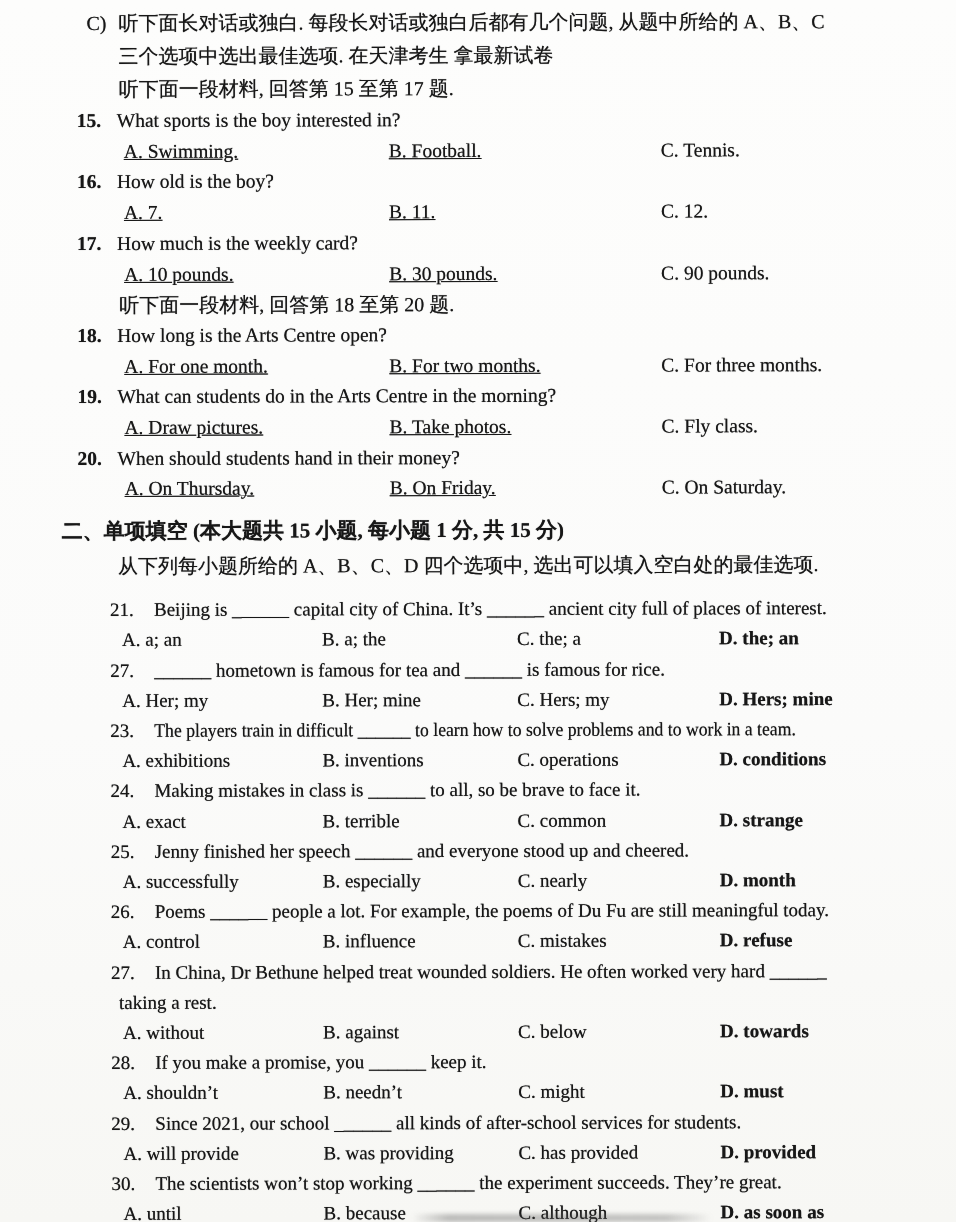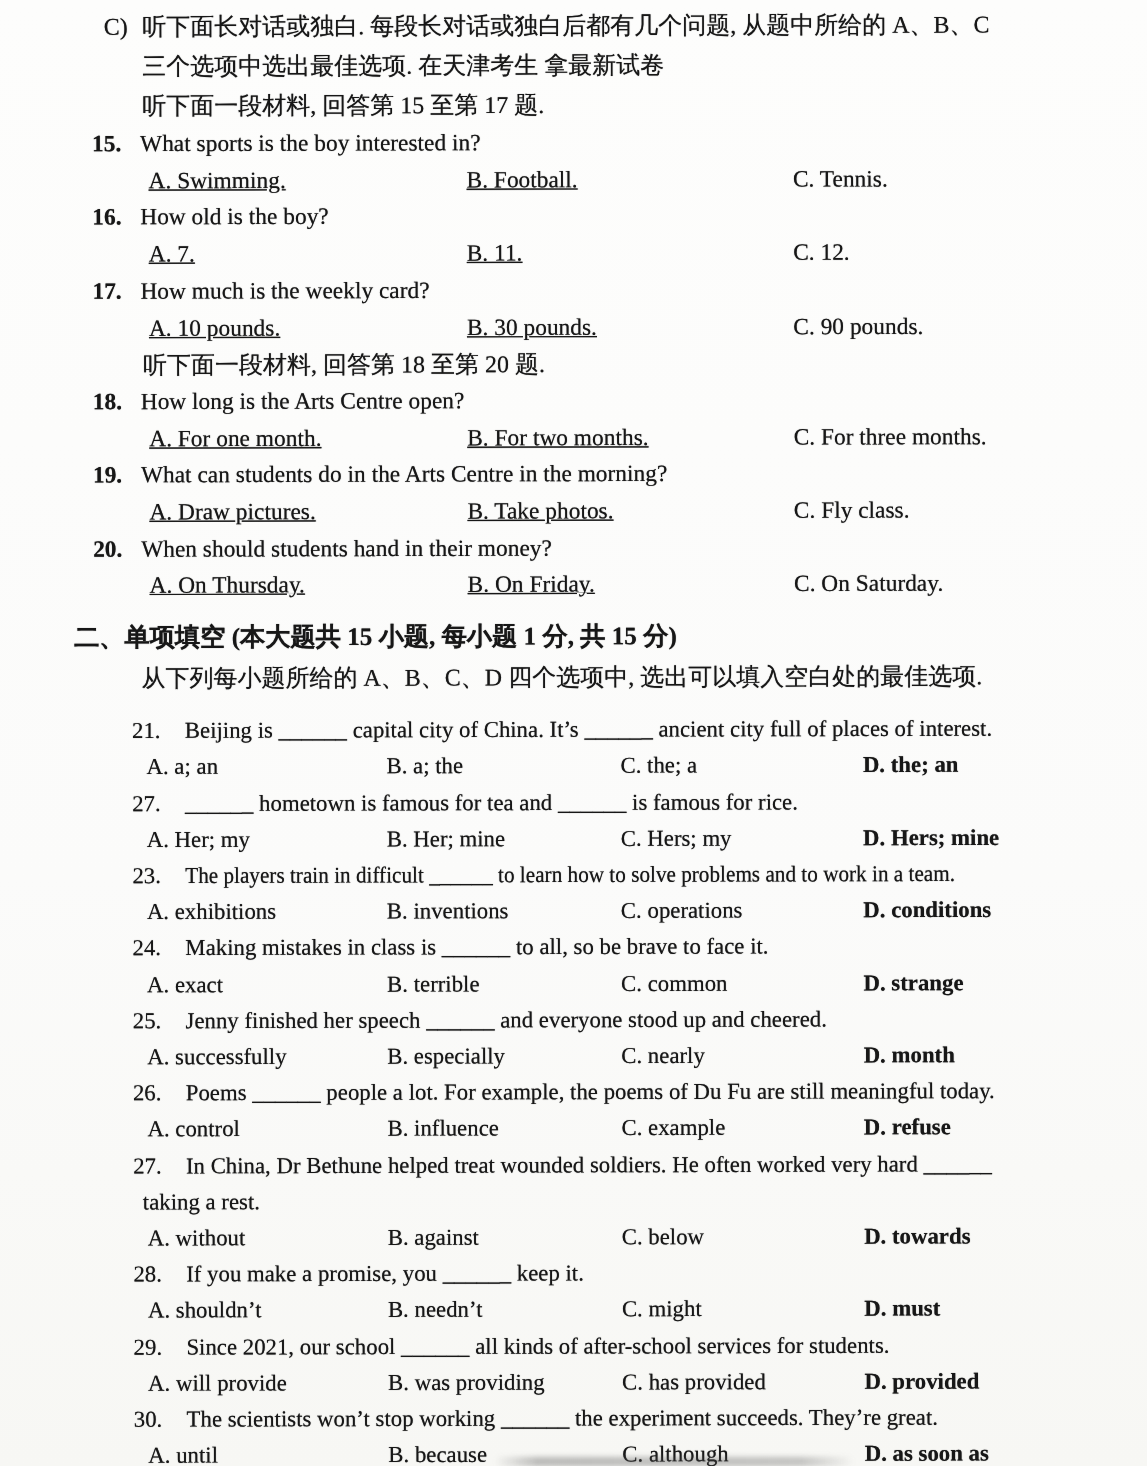--- a/index.html
+++ b/index.html
@@ -227,21 +227,21 @@
       </div>
 
       <div class="mq">
         <div class="q-line line">
           <span class="qnum">26.</span>
           <span class="q-text">Poems ______ people a lot. For example, the poems of Du Fu are still meaningful today.</span>
         </div>
         <div class="opts4 line">
           <span class="c1">A. control</span>
           <span class="c2">B. influence</span>
-          <span class="c3">C. example</span>
+          <span class="c3">C. mistakes</span>
           <span class="c4">D. refuse</span>
         </div>
       </div>
 
       <div class="mq">
         <div class="q-line line">
           <span class="qnum">27.</span>
           <span class="q-text">In China, Dr Bethune helped treat wounded soldiers. He often worked very hard ______</span>
         </div>
         <div class="q-cont line">taking a rest.</div>

